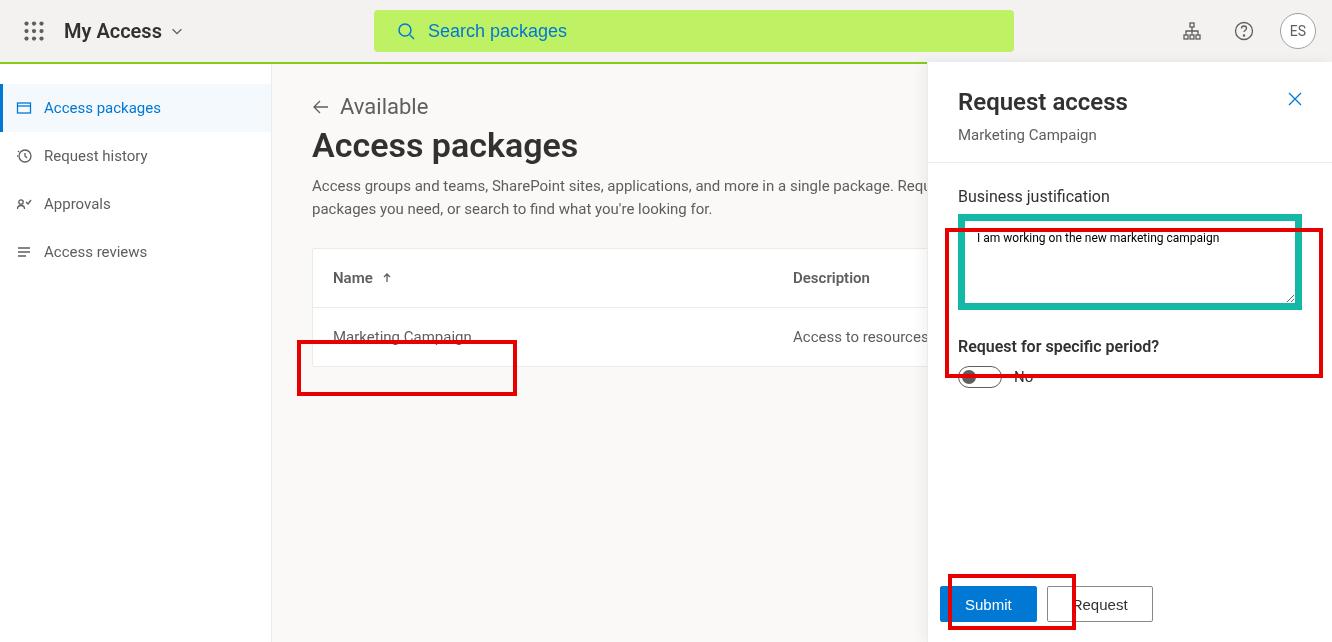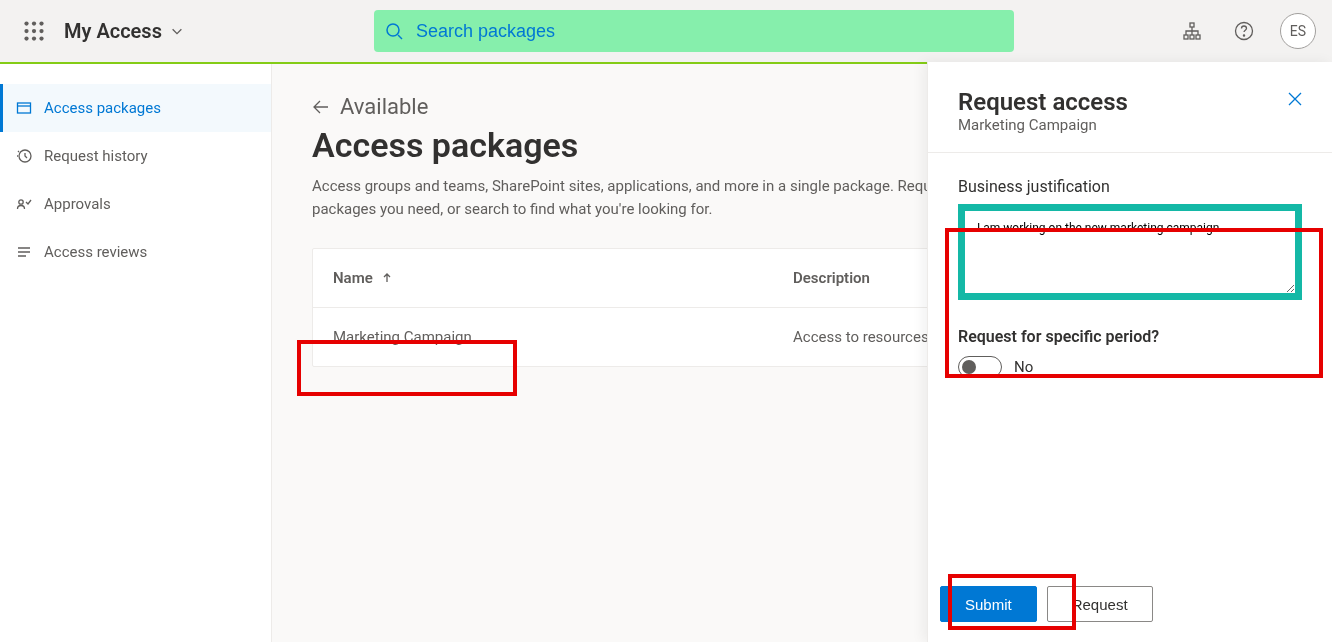--- a/index.html
+++ b/index.html
@@ -34,25 +34,25 @@
     margin-left: 12px;
     display: flex;
     align-items: center;
     cursor: pointer;
   }
   .app-title .chev { margin-left: 8px; }
   .search-wrap {
     margin-left: 190px;
     flex: 0 0 640px;
     height: 42px;
-    background: #86efac;
+    background: #bef264;
     border-radius: 4px;
     display: flex;
     align-items: center;
-    padding: 0 10px;
+    padding: 0 22px;
     color: #0078d4;
   }
   .search-wrap input {
     border: none; outline: none;
     font-size: 18px;
     color: #0078d4;
     width: 100%;
     background: transparent;
     margin-left: 12px;
   }
@@ -164,21 +164,21 @@
     border-left: 1px solid #edebe9;
     box-shadow: -4px 0 12px rgba(0,0,0,0.06);
     display: flex;
     flex-direction: column;
   }
   .panel-head {
     padding: 26px 30px 18px 30px;
     border-bottom: 1px solid #edebe9;
     position: relative;
   }
-  .panel-title { font-size: 24px; font-weight: 600; }
+  .panel-title { font-size: 24px; font-weight: 600; margin-bottom: 10px; }
   .panel-sub { color: #605e5c; font-size: 15px; }
   .panel-close {
     position: absolute;
     right: 28px;
     top: 28px;
     cursor: pointer;
     color: #0078d4;
   }
   .panel-body {
     flex: 1;

